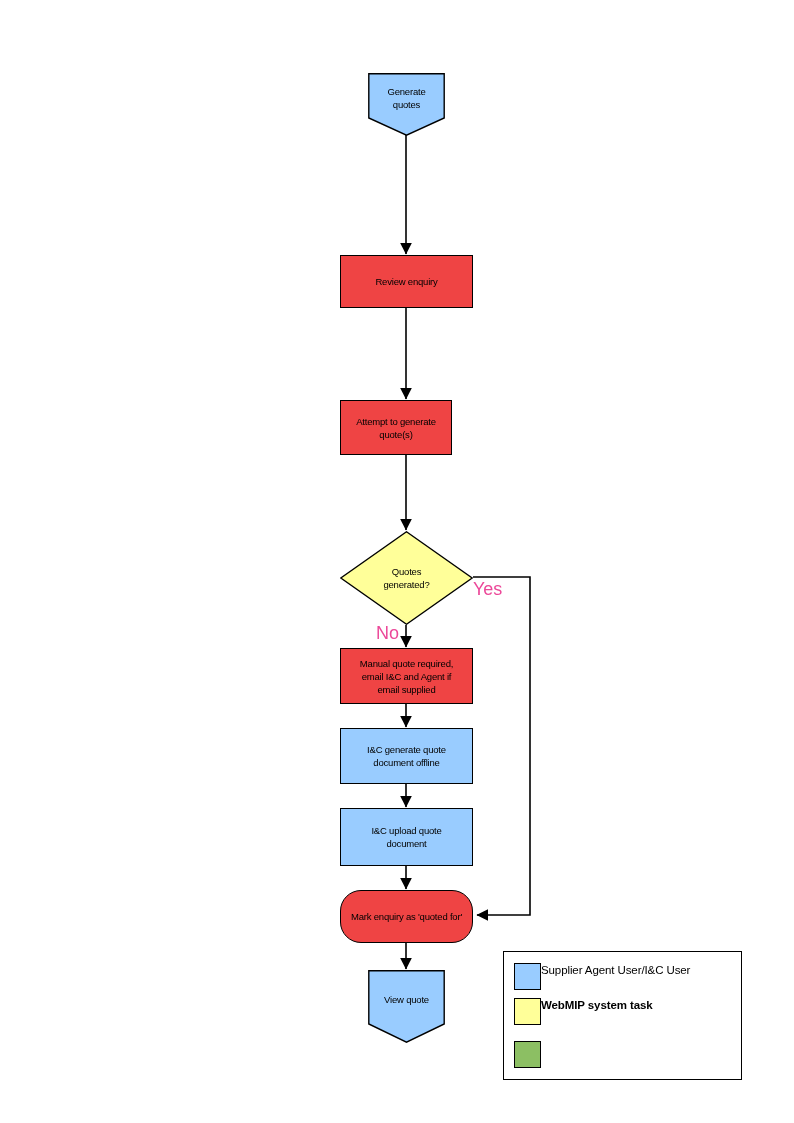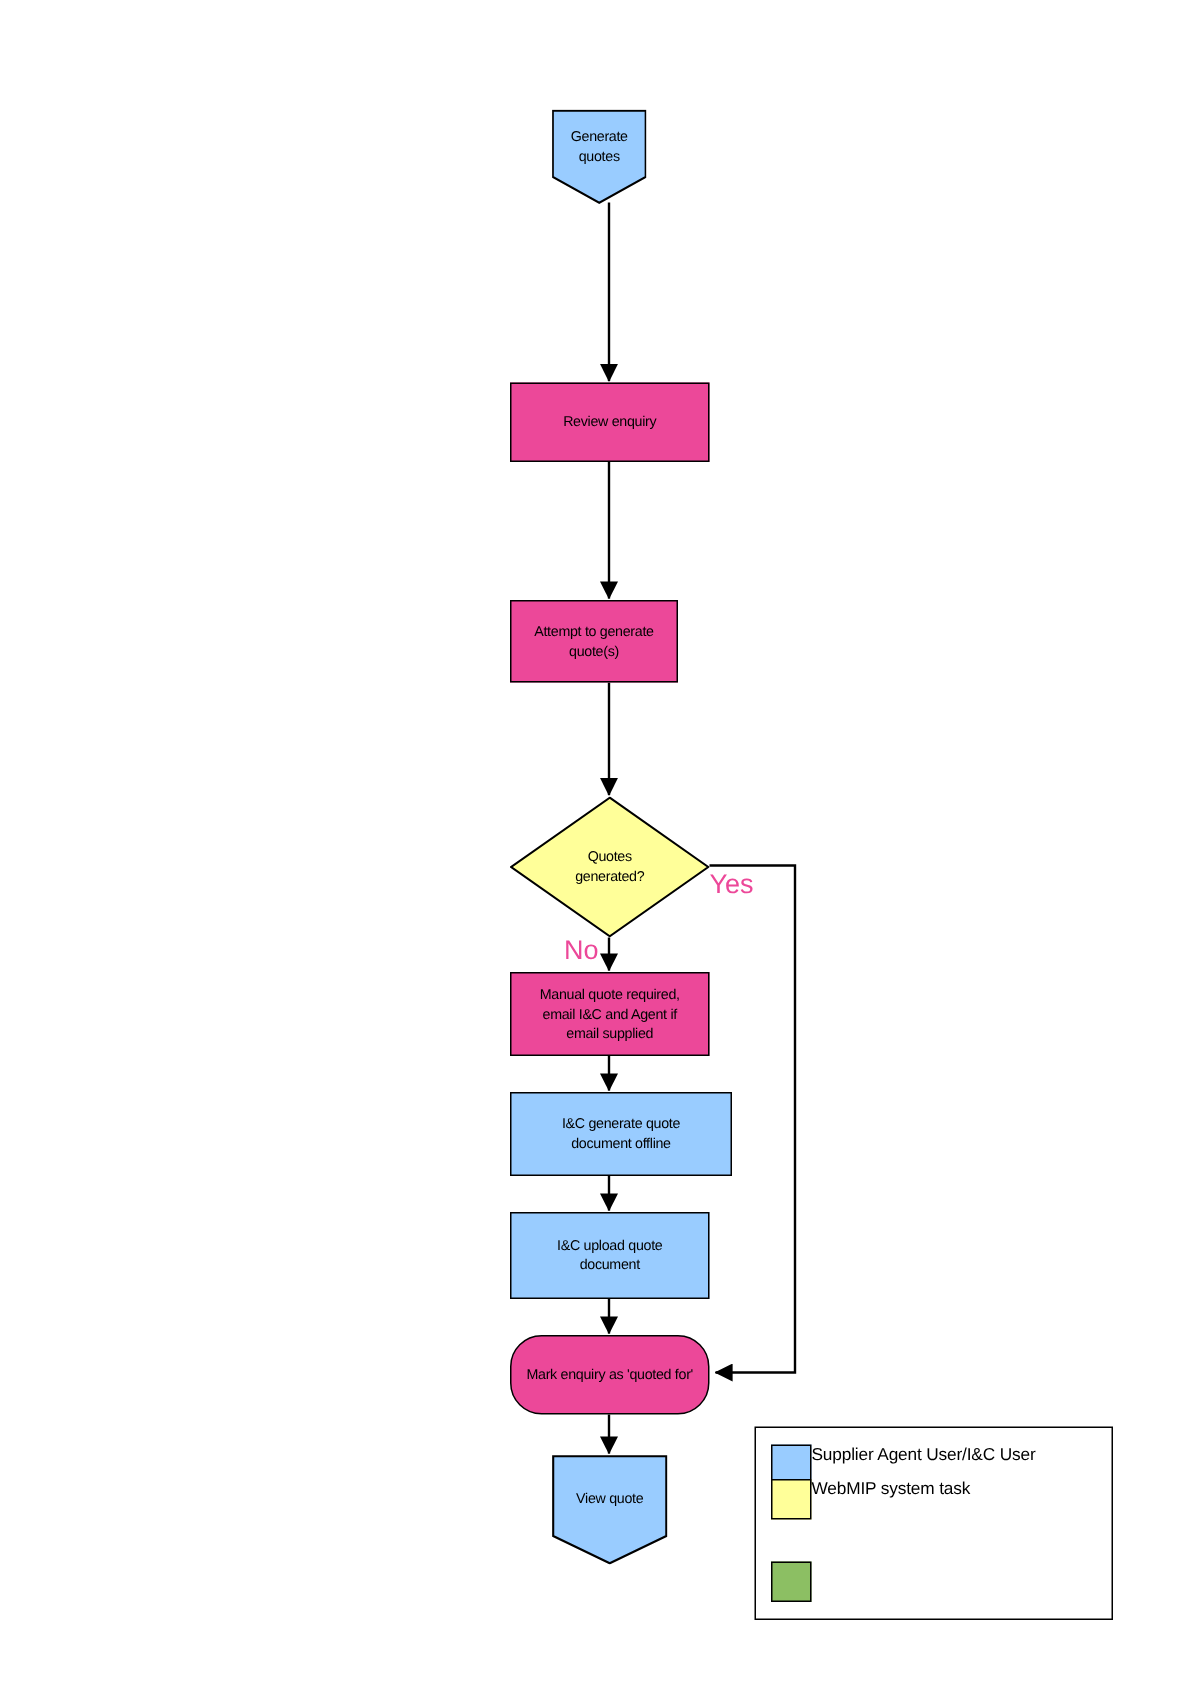--- a/index.html
+++ b/index.html
@@ -36,21 +36,21 @@
     border: 1px solid #000000;
   }
   .node-label {
     display: block;
     width: 100%;
     padding: 0 2px;
     box-sizing: border-box;
     white-space: pre-line;
   }
   .fill-blue  { background: #99ccff; }
-  .fill-yellow{ background: #ec4899; }
+  .fill-yellow{ background: #ef4444; }
 
   
   .node-pentagon {
     background: transparent;
     border: none;
   }
   .node-pentagon .penta-shape {
     position: absolute;
     left: 0; top: 0;
     width: 100%;
@@ -141,21 +141,21 @@
 
   <line x1="406" y1="784" x2="406" y2="807" stroke="#000000" stroke-width="1.6" marker-end="url(#arrow)"></line>
 
   <line x1="406" y1="866" x2="406" y2="889" stroke="#000000" stroke-width="1.6" marker-end="url(#arrow)"></line>
 
   <line x1="406" y1="943" x2="406" y2="969" stroke="#000000" stroke-width="1.6" marker-end="url(#arrow)"></line>
 
   <path d="M 473 577 L 530 577 L 530 915 L 477 915" fill="none" stroke="#000000" stroke-width="1.6" marker-end="url(#arrow)"></path>
 </svg>
 
-<div class="node node-pentagon" style="left:368px; top:73px; width:63px; height:63px;align-items:center;">
+<div class="node node-pentagon" style="left:368px; top:73px; width:77px; height:63px;align-items:center;">
   <svg class="penta-shape" viewBox="0 0 77 63" preserveAspectRatio="none">
     <polygon points="0.8,0.8 76.2,0.8 76.2,45 38.5,62.2 0.8,45" fill="#99ccff" stroke="#000000" stroke-width="1.4"></polygon>
   </svg>
   <span class="node-label">Generate
 quotes</span>
 </div>
 
 <div class="node node-box fill-yellow" style="left:340px; top:255px; width:133px; height:53px;">
   <span class="node-label">Review enquiry</span>
 </div>
@@ -172,21 +172,21 @@
   <span class="node-label">Quotes
 generated?</span>
 </div>
 
 <div class="node node-box fill-yellow" style="left:340px; top:648px; width:133px; height:56px;">
   <span class="node-label">Manual quote required,
 email I&amp;C and Agent if
 email supplied</span>
 </div>
 
-<div class="node node-box fill-blue" style="left:340px; top:728px; width:148px; height:56px;">
+<div class="node node-box fill-blue" style="left:340px; top:728px; width:133px; height:56px;">
   <span class="node-label">I&amp;C generate quote
 document offline</span>
 </div>
 
 <div class="node node-box fill-blue" style="left:340px; top:808px; width:133px; height:58px;">
   <span class="node-label">I&amp;C upload quote
 document</span>
 </div>
 
 <div class="node node-box fill-yellow" style="left:340px; top:890px; width:133px; height:53px;border-radius:21px;">
@@ -201,20 +201,20 @@
 </div>
 
 <div class="edge-label" style="left:473px; top:576px;">Yes</div>
 <div class="edge-label" style="left:376px; top:620px;">No</div>
 
 <div id="legend">
   <div class="legend-row" style="top:11px;">
     <span class="legend-swatch" style="background:#99ccff;"></span>
     <span class="legend-text">Supplier Agent User/I&amp;C User</span>
   </div>
-  <div class="legend-row" style="top:34px;">
+  <div class="legend-row" style="top:46px;font-weight:bold;">
     <span class="legend-swatch" style="background:#ffff99;"></span>
     <span class="legend-text">WebMIP system task</span>
   </div>
   <div class="legend-row" style="top:89px;">
     <span class="legend-swatch" style="background:#8cbf63;"></span>
   </div>
 </div>
 
 </body></html>

